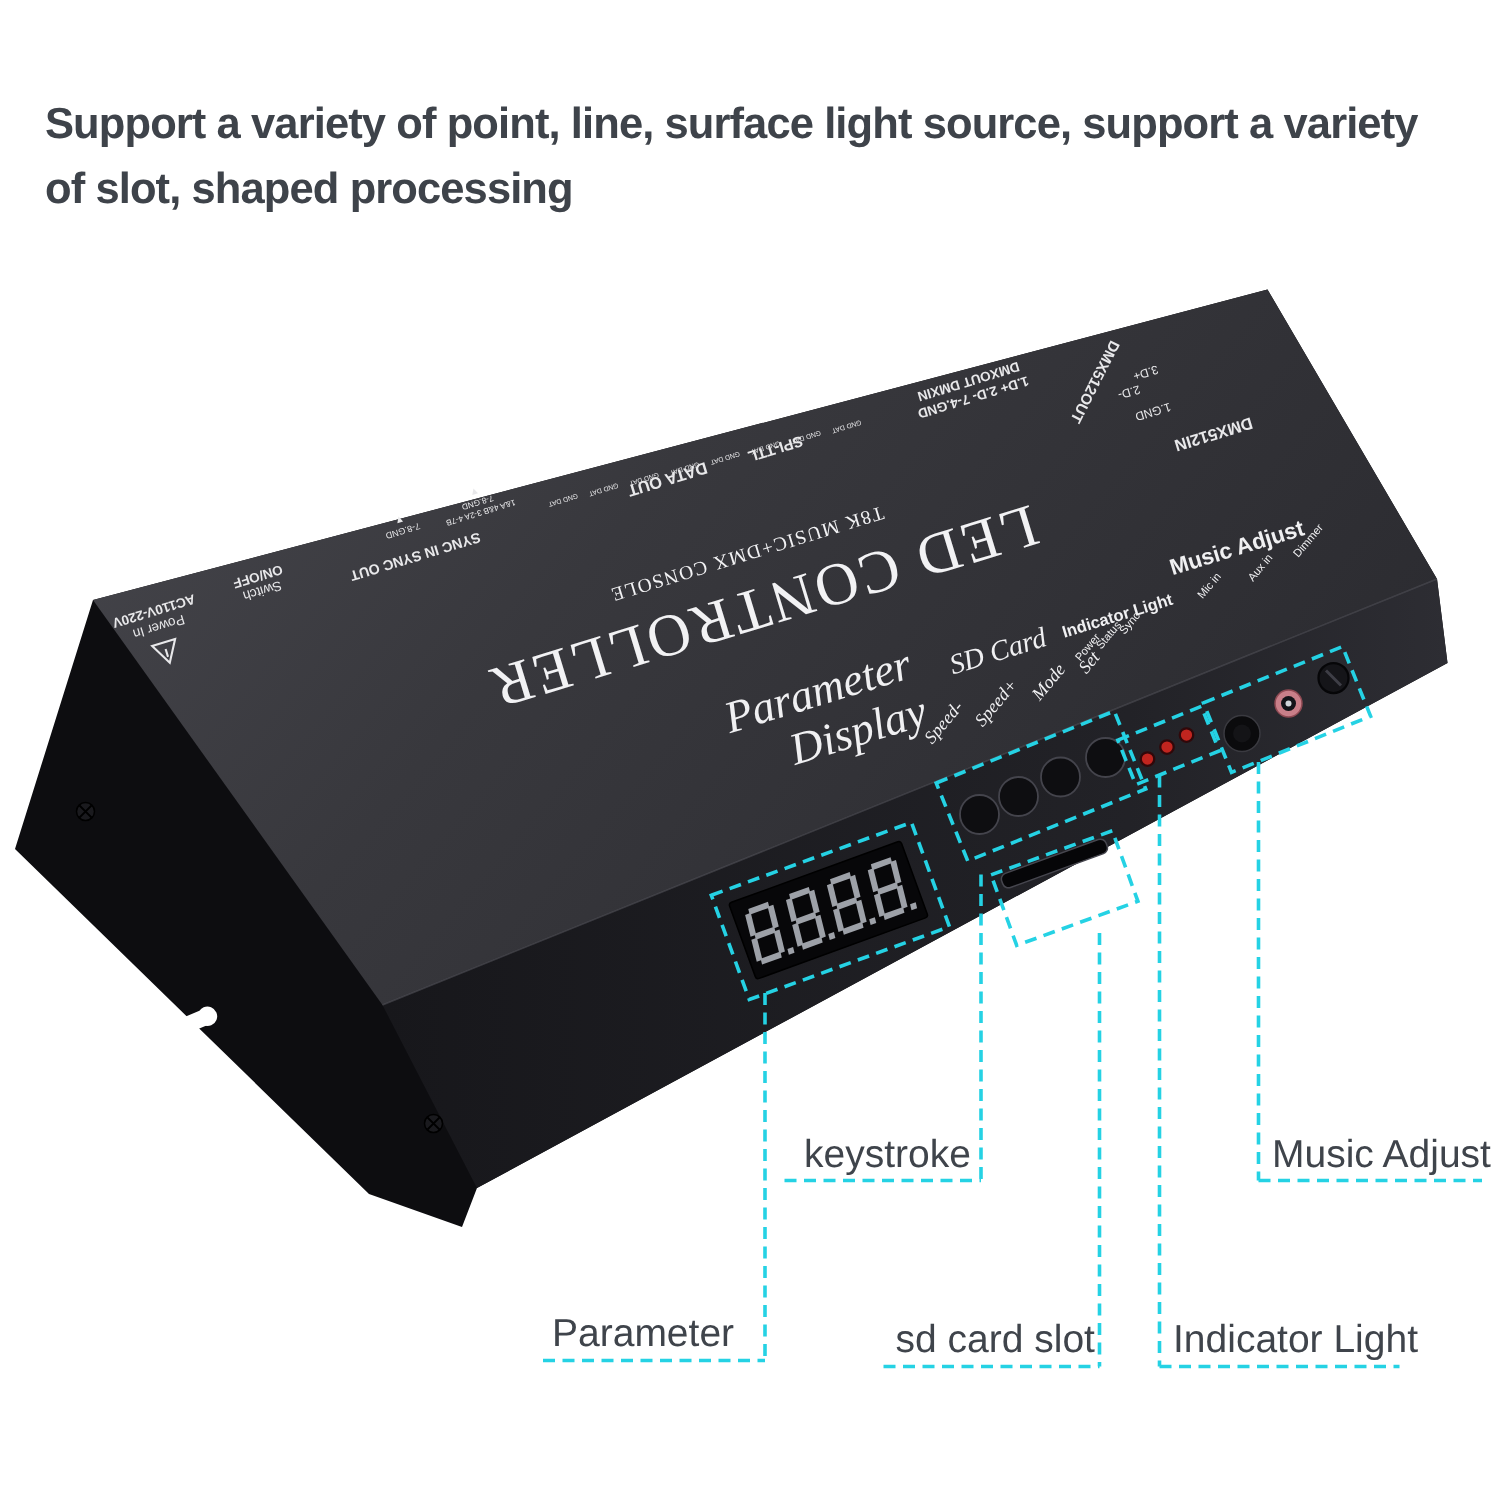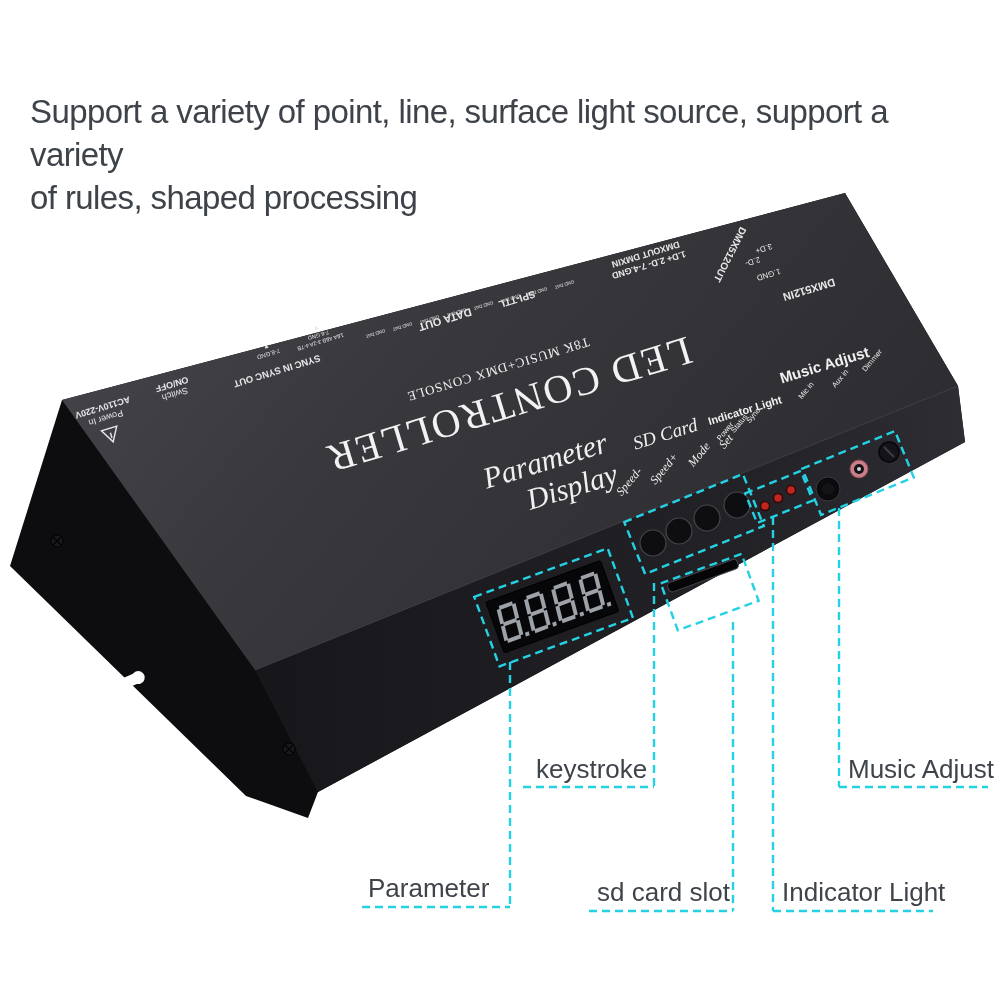--- a/index.html
+++ b/index.html
@@ -1,30 +1,30 @@
 <!DOCTYPE html>
 <html><head>
 <meta charset="utf-8">
 <style>
   html,body{margin:0;padding:0;background:#ffffff;}
   #stage{position:relative;width:1000px;height:1000px;background:#ffffff;overflow:hidden;
          font-family:"Liberation Sans", sans-serif;}
   .header{position:absolute;left:30px;top:62px;width:940px;color:#3e434a;
-          font-size:33px;line-height:43px;letter-spacing:-0.6px;font-weight:400;margin-top:28px;}
+          font-size:29px;line-height:43px;letter-spacing:-0.6px;font-weight:700;}
   svg text{user-select:none;}
 </style>
 </head>
 <body>
 <div id="stage">
 
 
 
 <div class="header">
   <div>Support a variety of point, line, surface light source, support a variety</div>
-  <div>of rules, shaped processing</div>
+  <div>of slot, shaped processing</div>
 </div>
 
 <svg width="1000" height="1000" viewBox="0 0 1000 1000" xmlns="http://www.w3.org/2000/svg">
   <defs>
     <linearGradient id="topFace" x1="0" y1="0" x2="1" y2="0.45">
       <stop offset="0" stop-color="#47474d"></stop>
       <stop offset="0.45" stop-color="#38383d"></stop>
       <stop offset="1" stop-color="#2c2c31"></stop>
     </linearGradient>
     <linearGradient id="frontFace" x1="0" y1="0" x2="1" y2="0">

